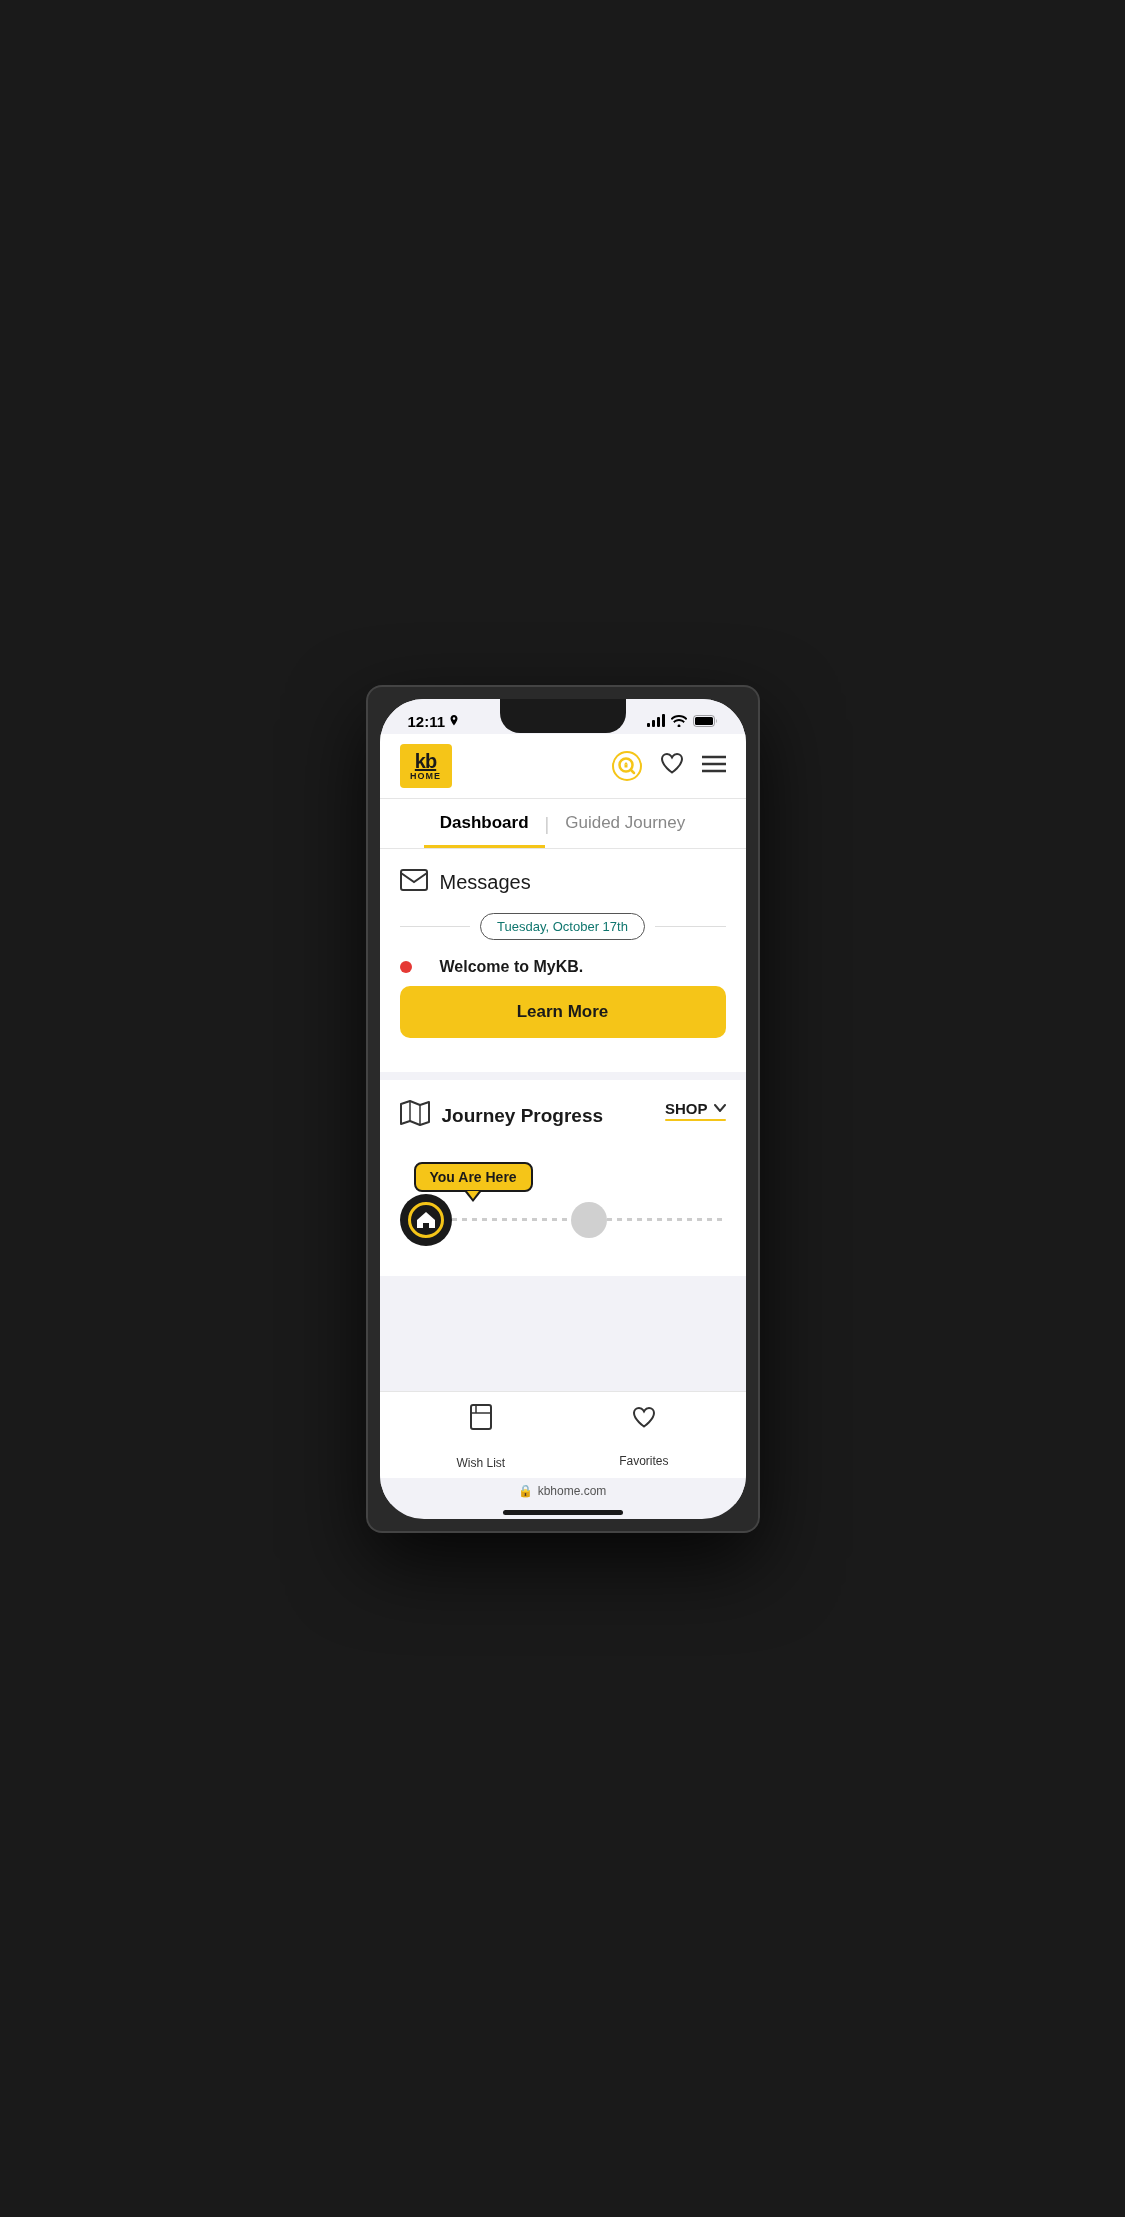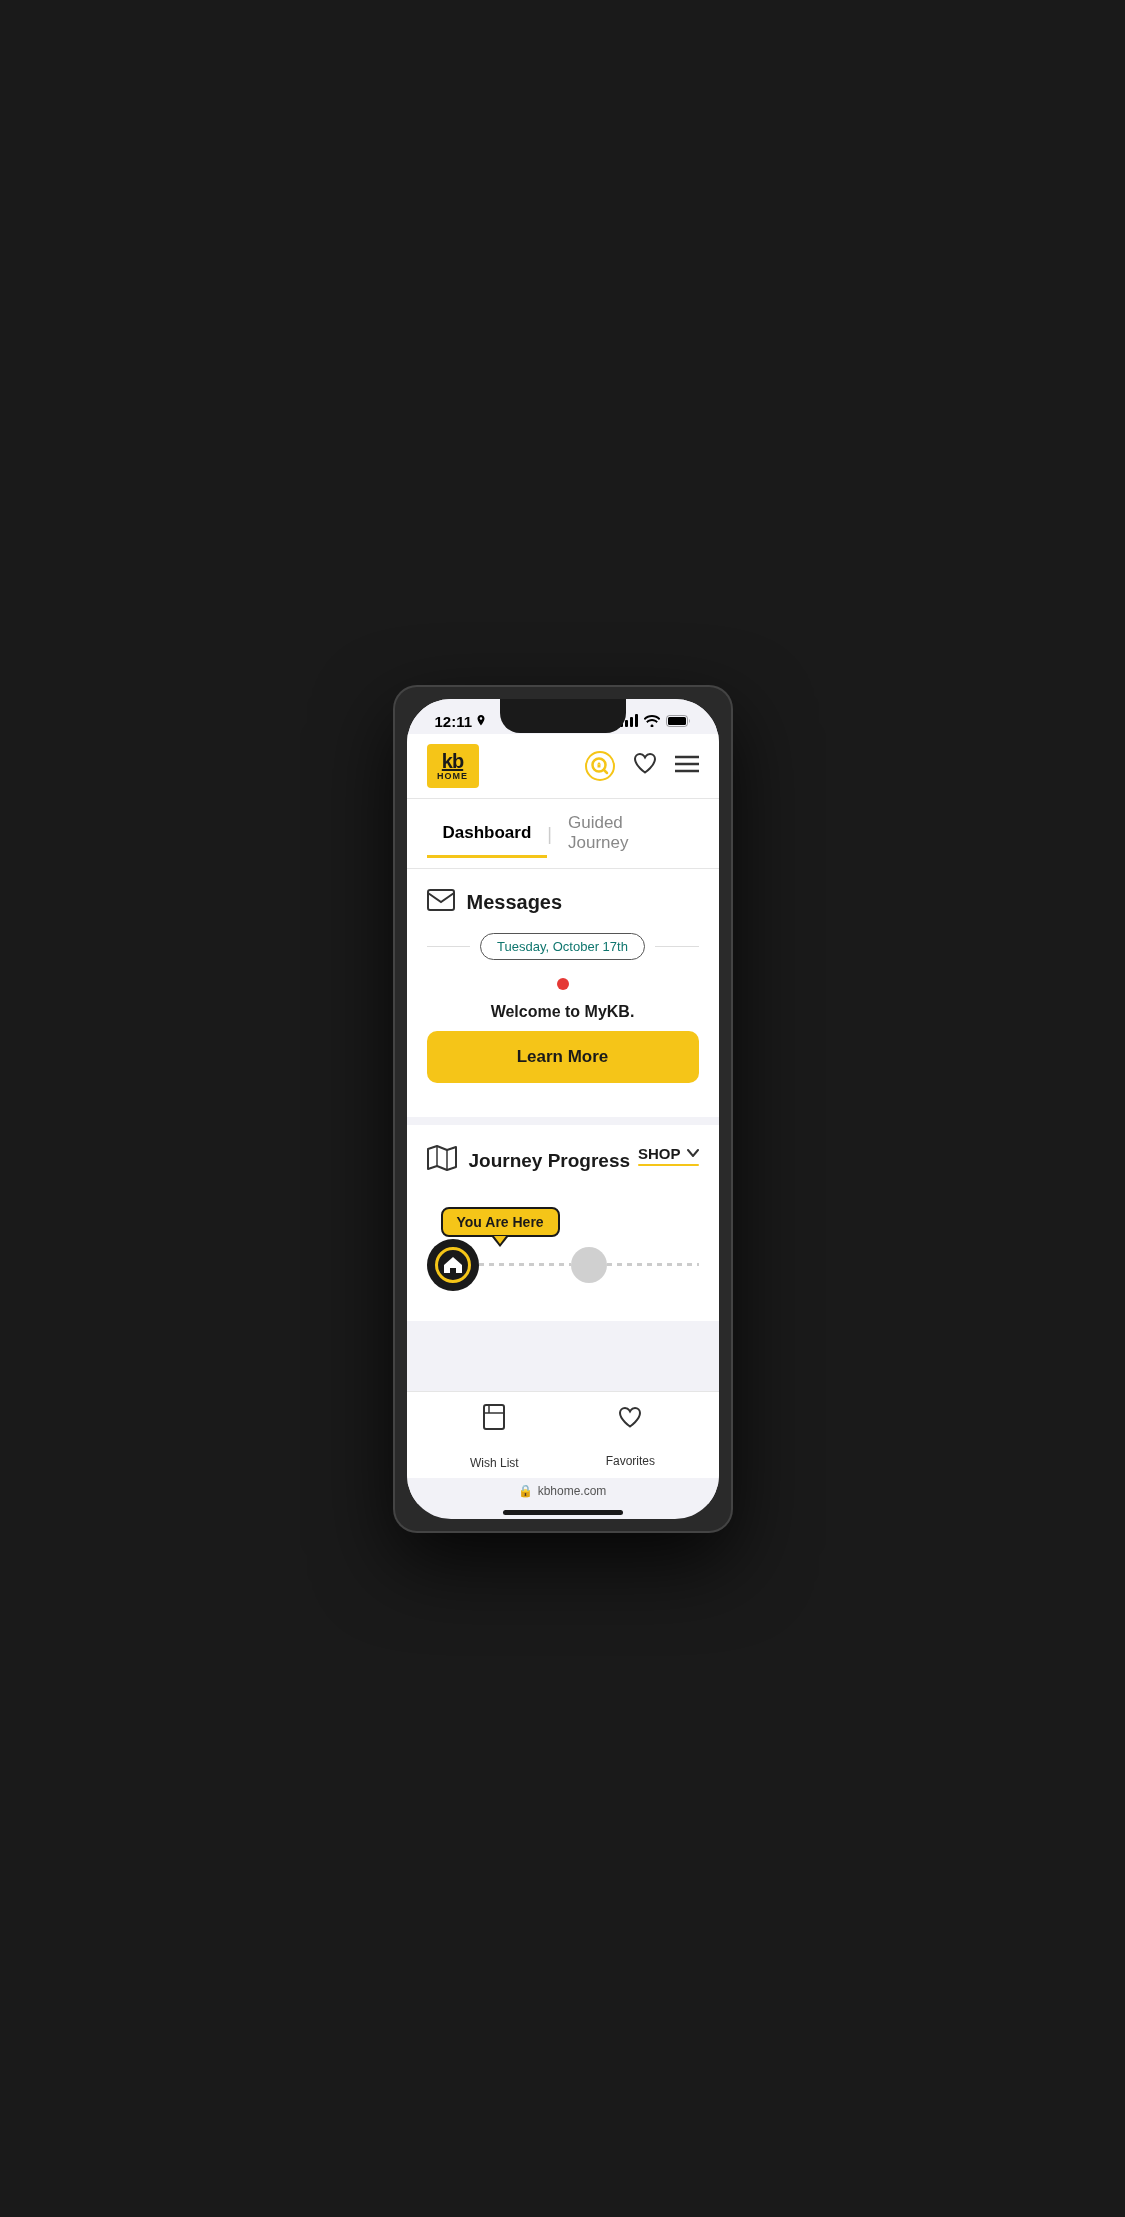--- a/index.html
+++ b/index.html
@@ -7,24 +7,24 @@
     body {
       background: #1a1a1a;
       display: flex;
       justify-content: center;
       align-items: center;
       min-height: 100vh;
       font-family: -apple-system, BlinkMacSystemFont, 'Helvetica Neue', Arial, sans-serif;
     }
 
     .phone-outer {
-      width: 336px;
+      width: 390px;
       height: 844px;
       background: #2a2a2a;
-      border-radius: 22px;
+      border-radius: 14px;
       padding: 12px;
       box-shadow: 0 0 0 2px #444, 0 30px 80px rgba(0,0,0,0.8);
       position: relative;
     }
 
     .phone-inner {
       width: 100%;
       height: 100%;
       background: #f2f2f7;
       border-radius: 44px;
@@ -206,21 +206,21 @@
       margin-bottom: 16px;
     }
 
     .section-icon {
       font-size: 22px;
       color: #333;
     }
 
     .section-title {
       font-size: 20px;
-      font-weight: 700;
+      font-weight: 400;
       color: #1a1a1a;
     }
 
     
     .date-divider {
       display: flex;
       align-items: center;
       gap: 10px;
       margin-bottom: 18px;
     }
@@ -242,23 +242,22 @@
     }
 
     
     .message-item {
       margin-bottom: 14px;
     }
 
     .message-title {
       display: flex;
       align-items: center;
-      gap: 13px;
+      gap: 28px;
       margin-bottom: 10px;
-      flex-direction: column;
     }
 
     .red-dot {
       width: 12px;
       height: 12px;
       border-radius: 50%;
       background: #e53935;
       flex-shrink: 0;
     }
 

